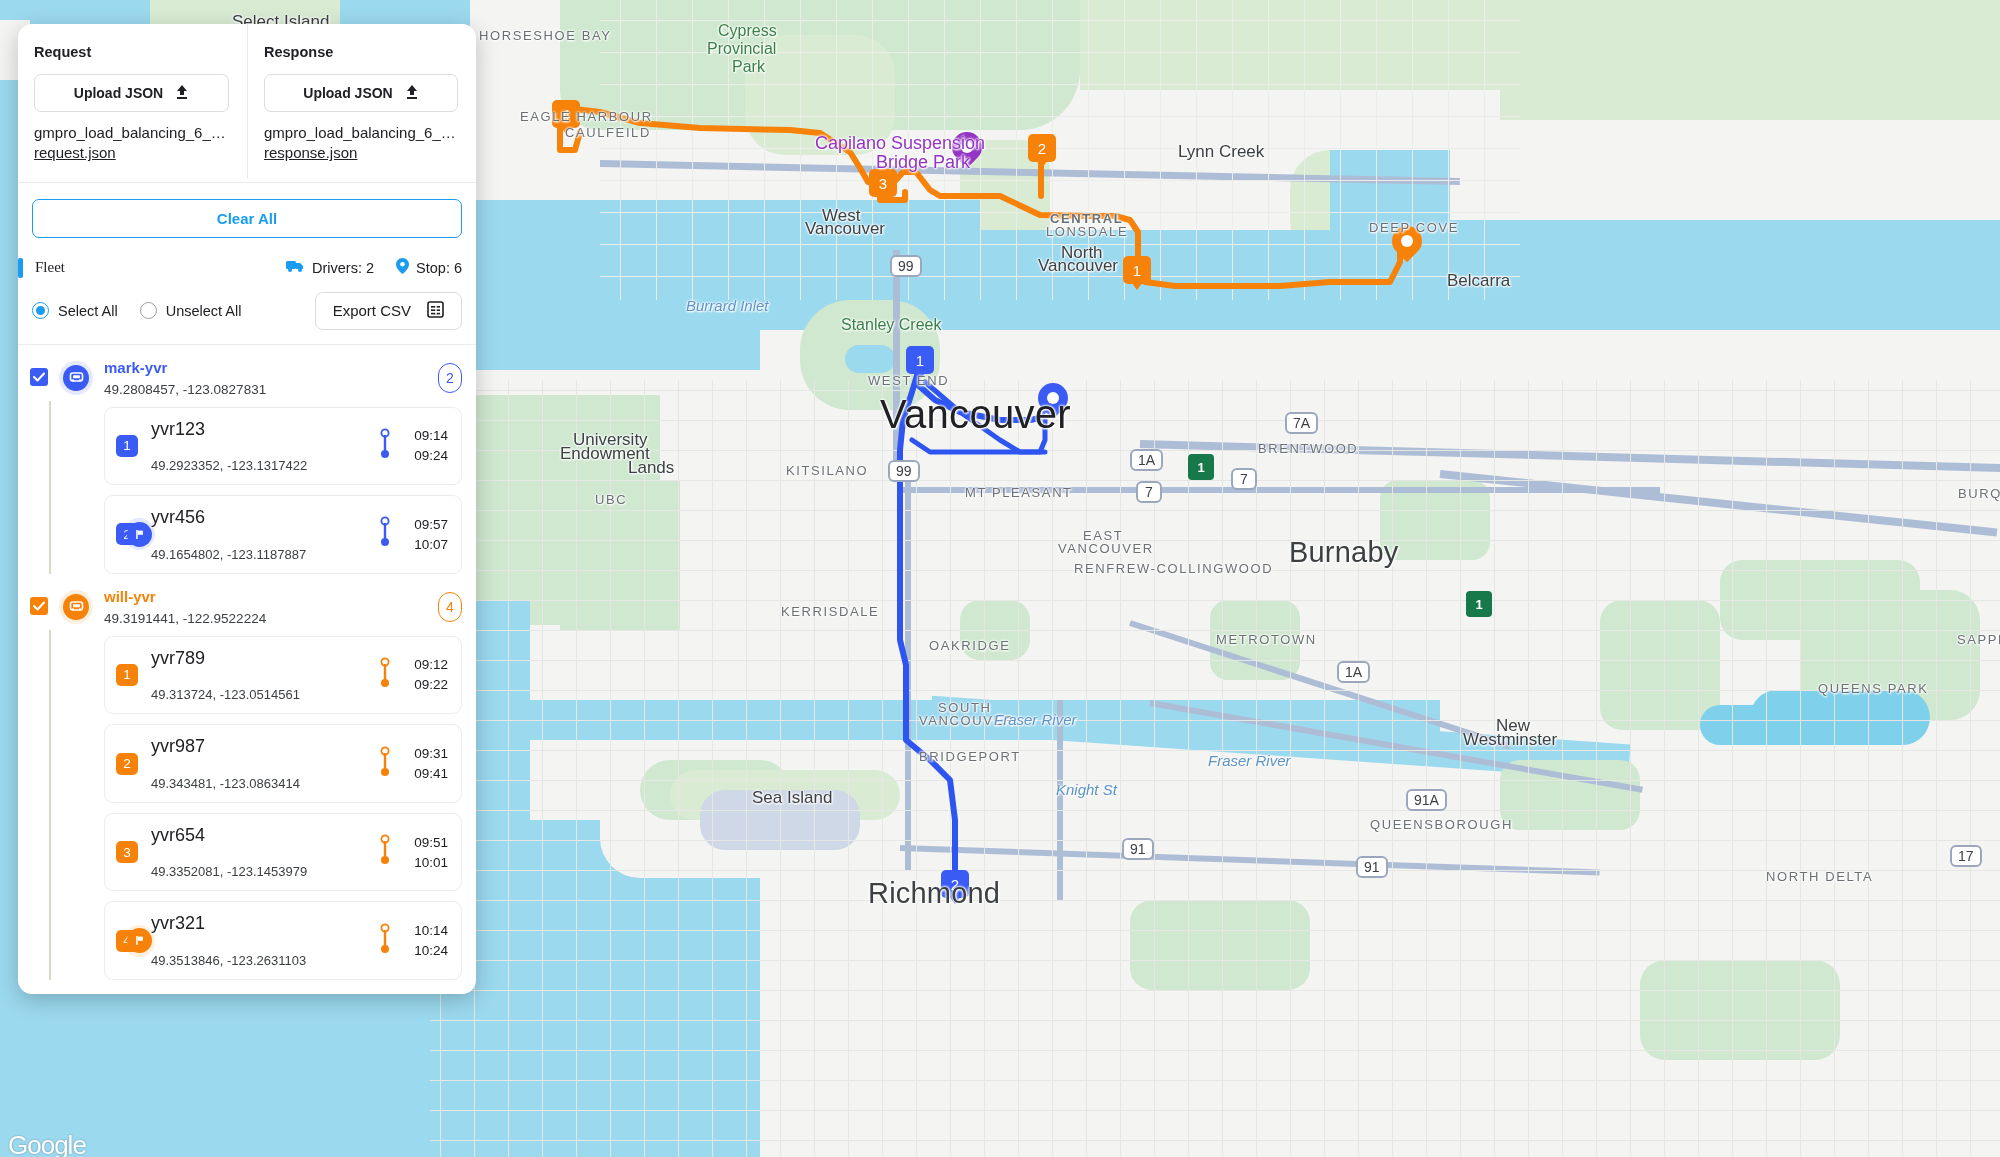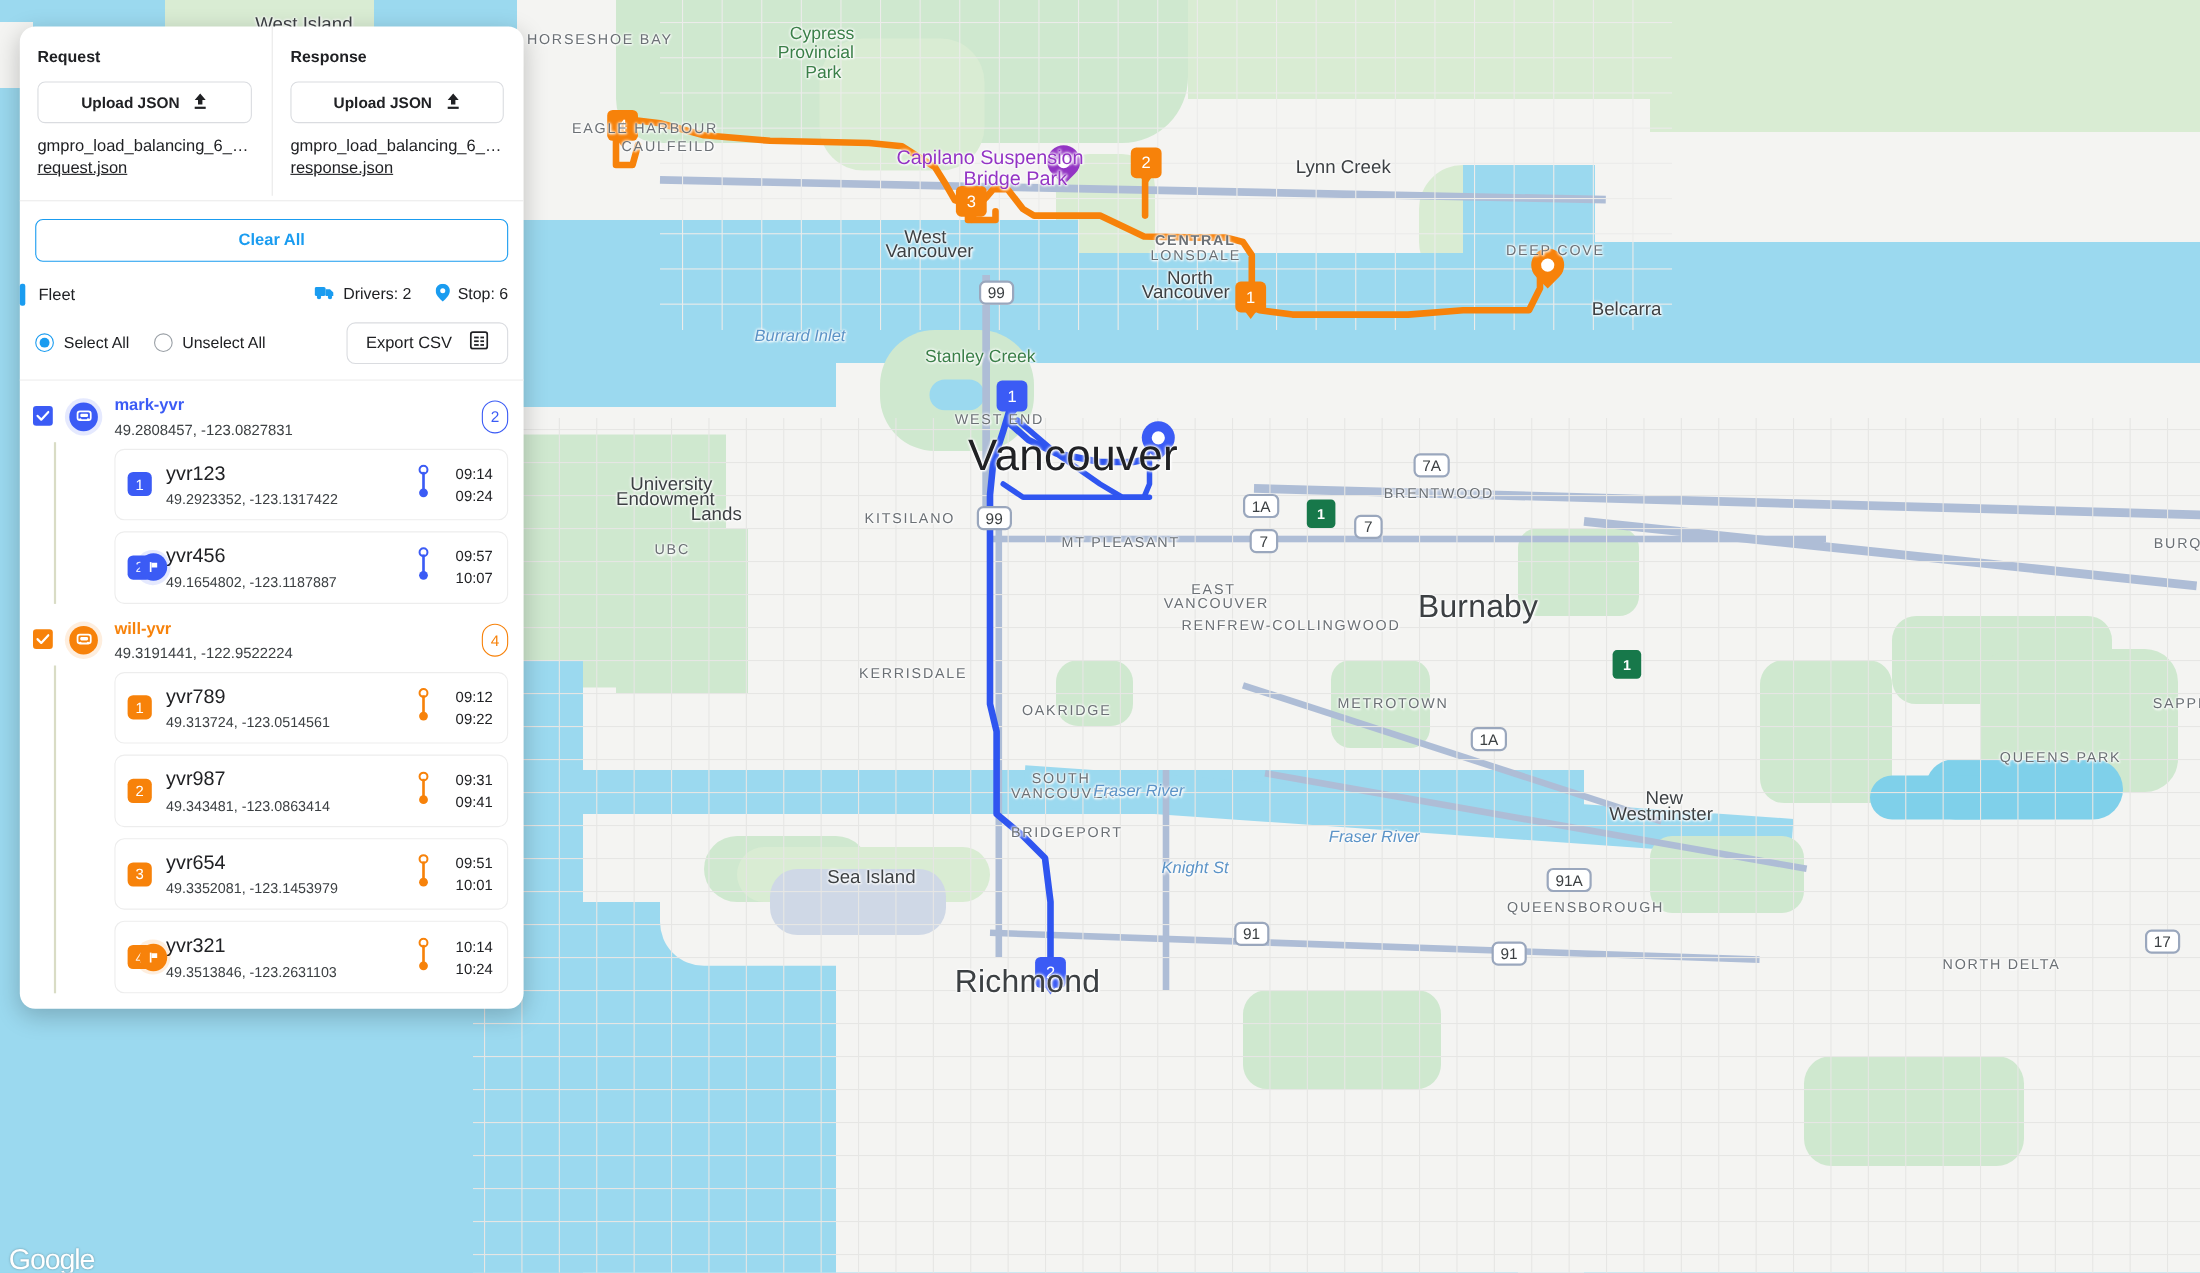--- a/index.html
+++ b/index.html
@@ -80,21 +80,21 @@
   .divider { height: 1px; background: #ebebeb; margin: 4px 0 0 0; }
   .clear-wrap { padding: 16px 14px 0 14px; }
   .clear-btn {
     width: 100%; height: 39px; border: 1px solid #1a9cf0; border-radius: 7px;
     background: #fff; color: #1a9cf0; font-size: 15px; font-weight: 700; cursor: pointer;
   }
   .fleet-head {
     display: flex; align-items: center; padding: 20px 14px 0 0; margin-left: 0;
   }
   .fleet-accent { width: 5px; height: 20px; background: #1a9cf0; border-radius: 2px; margin-right: 12px; }
-  .fleet-label { font-size: 15px; color: #202124; }
+  .fleet-label { font-size: 15px; color: #202124; font-family: Liberation Serif, serif; }
   .counters { margin-left: auto; display: flex; align-items: center; gap: 22px; }
   .counter { display: flex; align-items: center; gap: 7px; font-size: 14.5px; color: #202124; }
   .sel-row { display: flex; align-items: center; padding: 14px 14px 0 14px; }
   .radio { display: flex; align-items: center; gap: 9px; font-size: 14.5px; color: #202124; cursor: pointer; }
   .radio + .radio { margin-left: 22px; }
   .rdot { width: 17px; height: 17px; border-radius: 50%; border: 1.6px solid #9aa0a6; position: relative; flex:none; }
   .rdot.on { border-color: #1a9cf0; }
   .rdot.on::after { content:""; position:absolute; inset:3px; border-radius:50%; background:#1a9cf0; }
   .export-btn {
     margin-left: auto; height: 38px; padding: 0 17px; border: 1px solid #dadce0;
@@ -127,21 +127,21 @@
     margin: 10px 14px 0 55px; border: 1px solid #ededed; border-radius: 9px;
     background: #fff; display: flex; align-items: center; padding: 11px 13px 11px 11px;
     position: relative;
   }
   .snum {
     width: 22px; height: 22px; border-radius: 5px; color: #fff; font-size: 13.5px;
     display: flex; align-items: center; justify-content: center; flex: none; font-weight: 500;
   }
   .sinfo { margin-left: 13px; flex: 1; min-width: 0; }
   .sname { font-size: 18px; font-weight: 400; color: #202124; line-height:1.2; }
-  .scoord { font-size: 13px; color: #3c4043; margin-top: 5px; }
+  .scoord { font-size: 13px; color: #3c4043; margin-top: 18px; }
   .times { display: flex; align-items: center; gap: 24px; flex: none; }
   .timecol { display: flex; flex-direction: column; gap: 5px; font-size: 13.5px; color: #202124; }
   .flagmark { position: absolute; left: 18px; }
   .flag-halo { width: 32px; height: 32px; border-radius: 50%; display:flex;align-items:center;justify-content:center; }
   .flag-in { width: 25px; height: 25px; border-radius: 50%; display:flex;align-items:center;justify-content:center; }
 
   #googlelogo {
     position: absolute; left: 8px; bottom: -4px; font-family: "Liberation Sans", sans-serif;
     font-size: 26px; font-weight: 500; color: #fff; letter-spacing: -1px;
     text-shadow: 0 0 2px rgba(0,0,0,.35);
@@ -359,21 +359,21 @@
           <i></i>
         </div>
         <div class="mappin" style="left: 1038px; top: 383px; background: rgb(59, 91, 245);">
           <i></i>
         </div>
         <div class="mappin" style="left: 952px; top: 132px; background: rgb(147, 52, 196);">
           <i></i>
         </div>
       </div>
     <div id="map-labels">
-        <div class="maplabel lbl-town" style="left: 232px; top: 12px;">West Island</div>
+        <div class="maplabel lbl-town" style="left: 232px; top: 12px;">Select Island</div>
         <div class="maplabel lbl-hood" style="left: 479px; top: 28px;">HORSESHOE BAY</div>
         <div class="maplabel lbl-park" style="left: 718px; top: 22px;">Cypress</div>
         <div class="maplabel lbl-park" style="left: 707px; top: 40px;">Provincial</div>
         <div class="maplabel lbl-park" style="left: 732px; top: 58px;">Park</div>
         <div class="maplabel lbl-hood" style="left: 520px; top: 109px;">EAGLE HARBOUR</div>
         <div class="maplabel lbl-hood" style="left: 565px; top: 125px;">CAULFEILD</div>
         <div class="maplabel lbl-poi" style="left: 815px; top: 133px;">Capilano Suspension</div>
         <div class="maplabel lbl-poi" style="left: 876px; top: 152px;">Bridge Park</div>
         <div class="maplabel lbl-town" style="left: 1178px; top: 142px;">Lynn Creek</div>
         <div class="maplabel lbl-hood" style="left: 1369px; top: 220px;">DEEP COVE</div>

